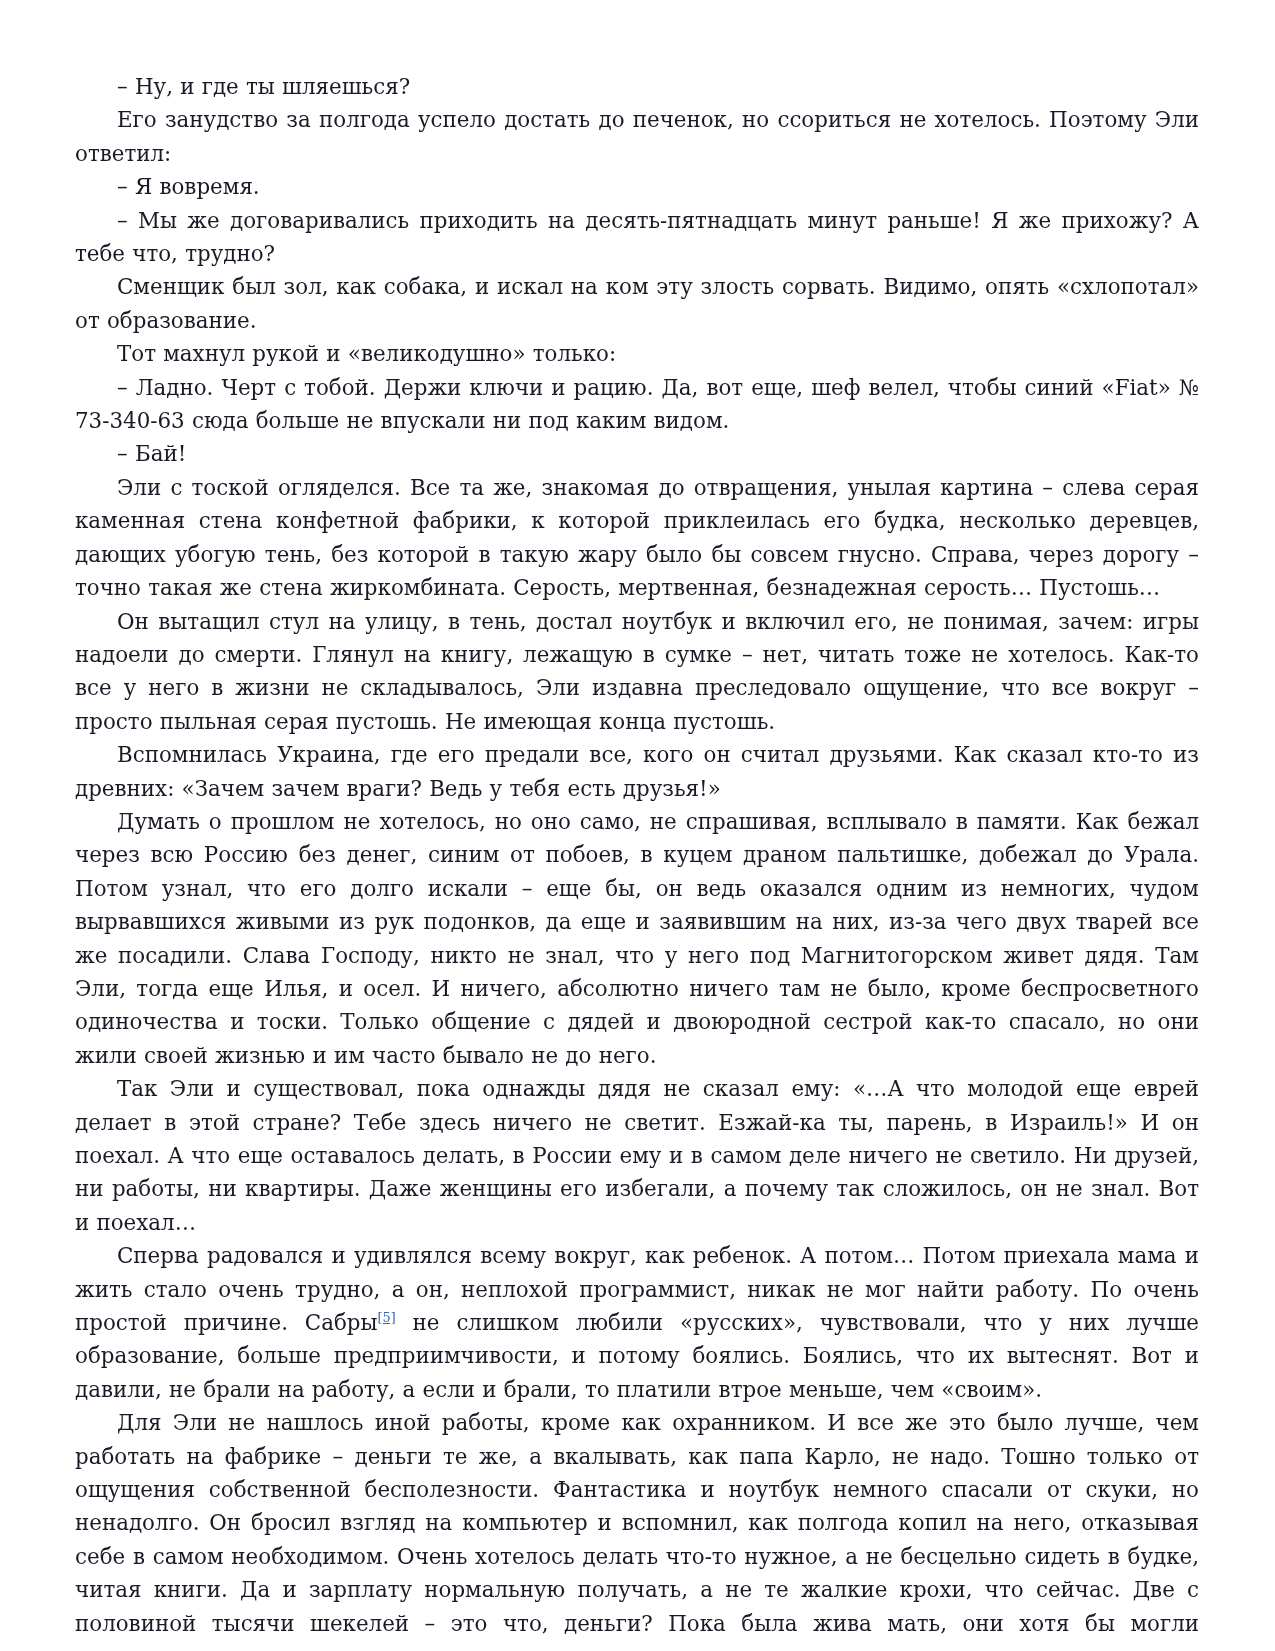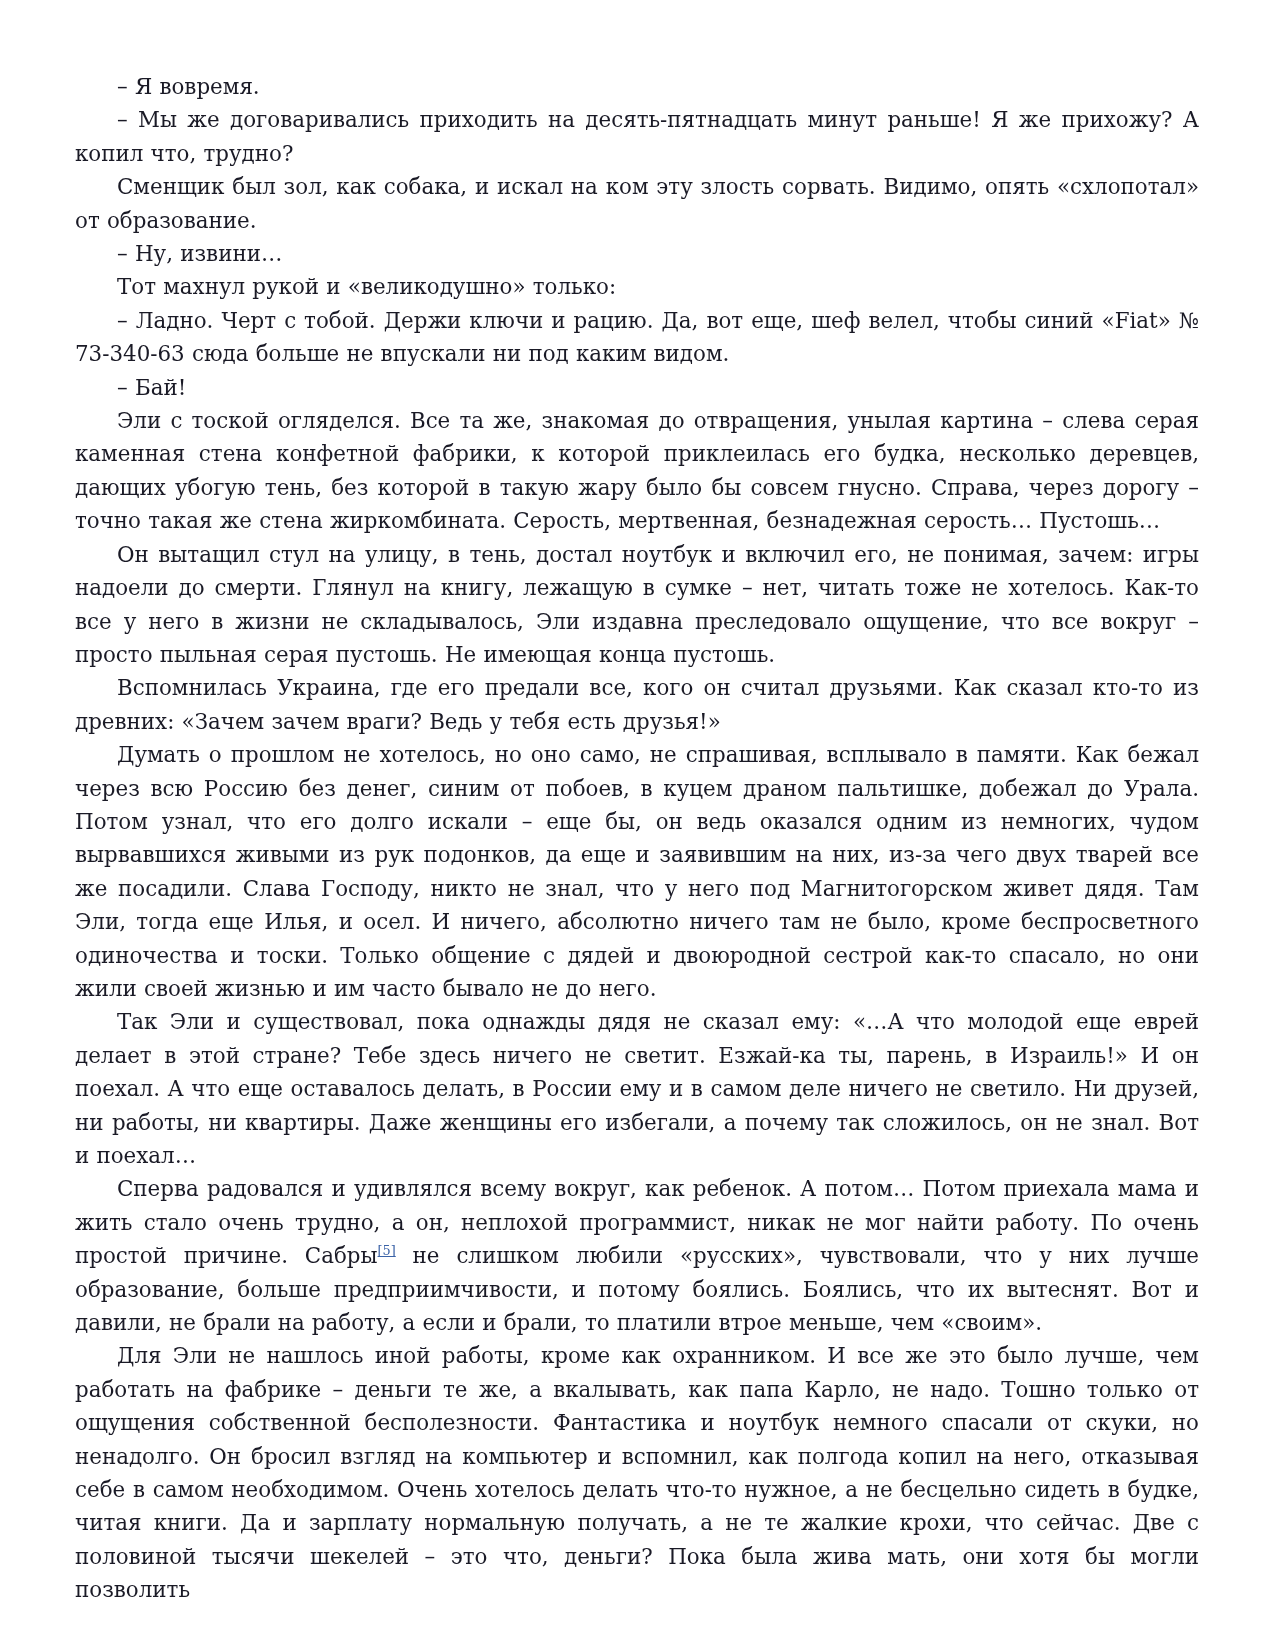--- a/index.html
+++ b/index.html
@@ -36,24 +36,25 @@
     vertical-align: super;
     text-decoration: underline;
     cursor: pointer;
   }
 </style>
 </head>
 <body>
 
 <div class="page">
   <div class="text-block" style="color: rgb(26, 26, 38);">
+      <p class="para">– Ну, и где ты шляешься?</p>
+      <p class="para">Его занудство за полгода успело достать до печенок, но ссориться не хотелось. Поэтому Эли ответил:</p>
       <p class="para">– Я вовремя.</p>
-      <p class="para">– Мы же договаривались приходить на десять-пятнадцать минут раньше! Я же прихожу? А копил что, трудно?</p>
+      <p class="para">– Мы же договаривались приходить на десять-пятнадцать минут раньше! Я же прихожу? А тебе что, трудно?</p>
       <p class="para">Сменщик был зол, как собака, и искал на ком эту злость сорвать. Видимо, опять «схлопотал» от образование.</p>
-      <p class="para">– Ну, извини…</p>
       <p class="para">Тот махнул рукой и «великодушно» только:</p>
       <p class="para">– Ладно. Черт с тобой. Держи ключи и рацию. Да, вот еще, шеф велел, чтобы синий «Fiat» № 73-340-63 сюда больше не впускали ни под каким видом.</p>
       <p class="para">– Бай!</p>
       <p class="para">Эли с тоской огляделся. Все та же, знакомая до отвращения, унылая картина – слева серая каменная стена конфетной фабрики, к которой приклеилась его будка, несколько деревцев, дающих убогую тень, без которой в такую жару было бы совсем гнусно. Справа, через дорогу – точно такая же стена жиркомбината. Серость, мертвенная, безнадежная серость… Пустошь…</p>
       <p class="para">Он вытащил стул на улицу, в тень, достал ноутбук и включил его, не понимая, зачем: игры надоели до смерти. Глянул на книгу, лежащую в сумке – нет, читать тоже не хотелось. Как-то все у него в жизни не складывалось, Эли издавна преследовало ощущение, что все вокруг – просто пыльная серая пустошь. Не имеющая конца пустошь.</p>
       <p class="para">Вспомнилась Украина, где его предали все, кого он считал друзьями. Как сказал кто-то из древних: «Зачем зачем враги? Ведь у тебя есть друзья!»</p>
       <p class="para">Думать о прошлом не хотелось, но оно само, не спрашивая, всплывало в памяти. Как бежал через всю Россию без денег, синим от побоев, в куцем драном пальтишке, добежал до Урала. Потом узнал, что его долго искали – еще бы, он ведь оказался одним из немногих, чудом вырвавшихся живыми из рук подонков, да еще и заявившим на них, из-за чего двух тварей все же посадили. Слава Господу, никто не знал, что у него под Магнитогорском живет дядя. Там Эли, тогда еще Илья, и осел. И ничего, абсолютно ничего там не было, кроме беспросветного одиночества и тоски. Только общение с дядей и двоюродной сестрой как-то спасало, но они жили своей жизнью и им часто бывало не до него.</p>
       <p class="para">Так Эли и существовал, пока однажды дядя не сказал ему: «…А что молодой еще еврей делает в этой стране? Тебе здесь ничего не светит. Езжай-ка ты, парень, в Израиль!» И он поехал. А что еще оставалось делать, в России ему и в самом деле ничего не светило. Ни друзей, ни работы, ни квартиры. Даже женщины его избегали, а почему так сложилось, он не знал. Вот и поехал…</p>
       <p class="para">Сперва радовался и удивлялся всему вокруг, как ребенок. А потом… Потом приехала мама и жить стало очень трудно, а он, неплохой программист, никак не мог найти работу. По очень простой причине. Сабры<sup class="footnote-ref" style="color: rgb(58, 98, 167);">[5]</sup> не слишком любили «русских», чувствовали, что у них лучше образование, больше предприимчивости, и потому боялись. Боялись, что их вытеснят. Вот и давили, не брали на работу, а если и брали, то платили втрое меньше, чем «своим».</p>
       <p class="para">Для Эли не нашлось иной работы, кроме как охранником. И все же это было лучше, чем работать на фабрике – деньги те же, а вкалывать, как папа Карло, не надо. Тошно только от ощущения собственной бесполезности. Фантастика и ноутбук немного спасали от скуки, но ненадолго. Он бросил взгляд на компьютер и вспомнил, как полгода копил на него, отказывая себе в самом необходимом. Очень хотелось делать что-то нужное, а не бесцельно сидеть в будке, читая книги. Да и зарплату нормальную получать, а не те жалкие крохи, что сейчас. Две с половиной тысячи шекелей – это что, деньги? Пока была жива мать, они хотя бы могли позволить</p>

